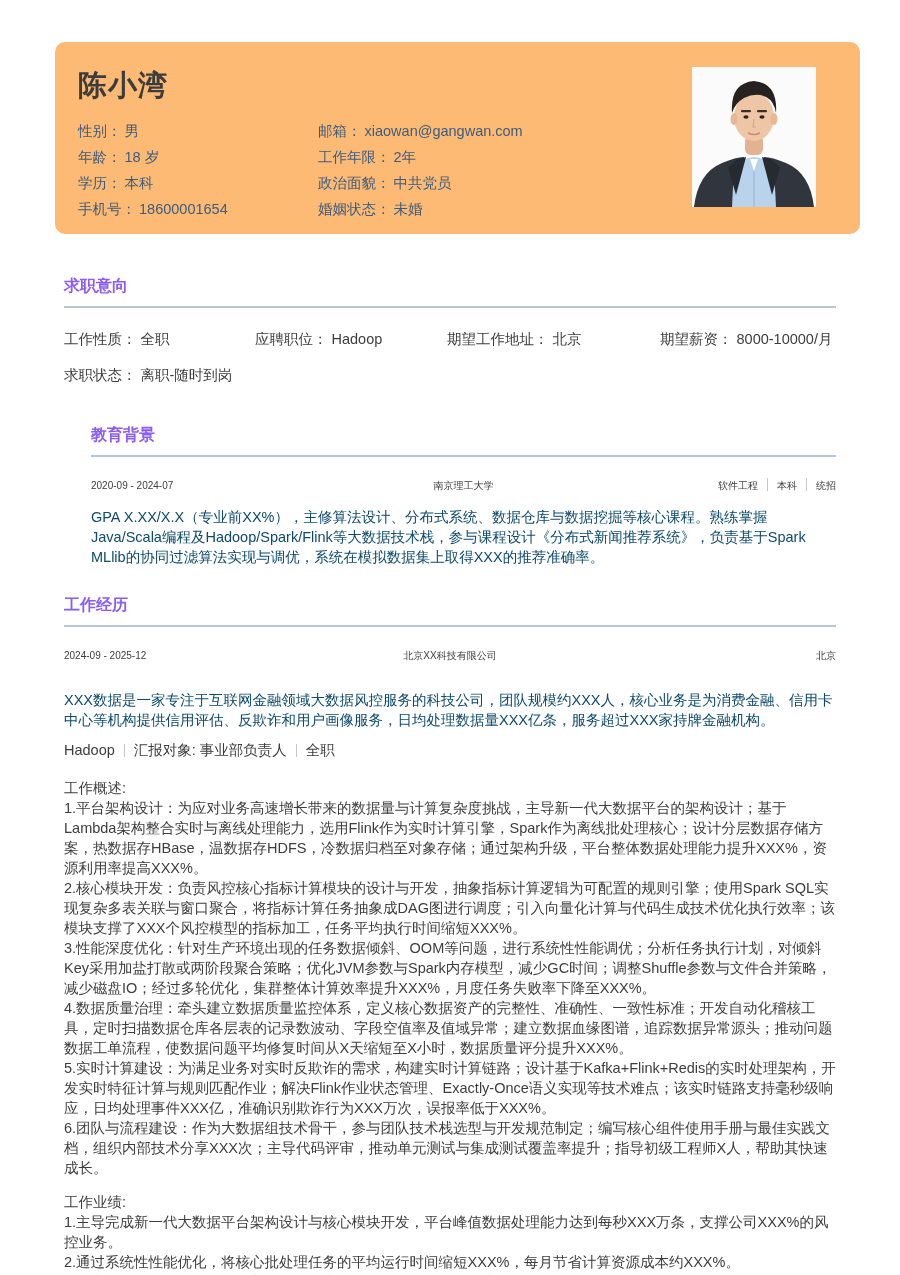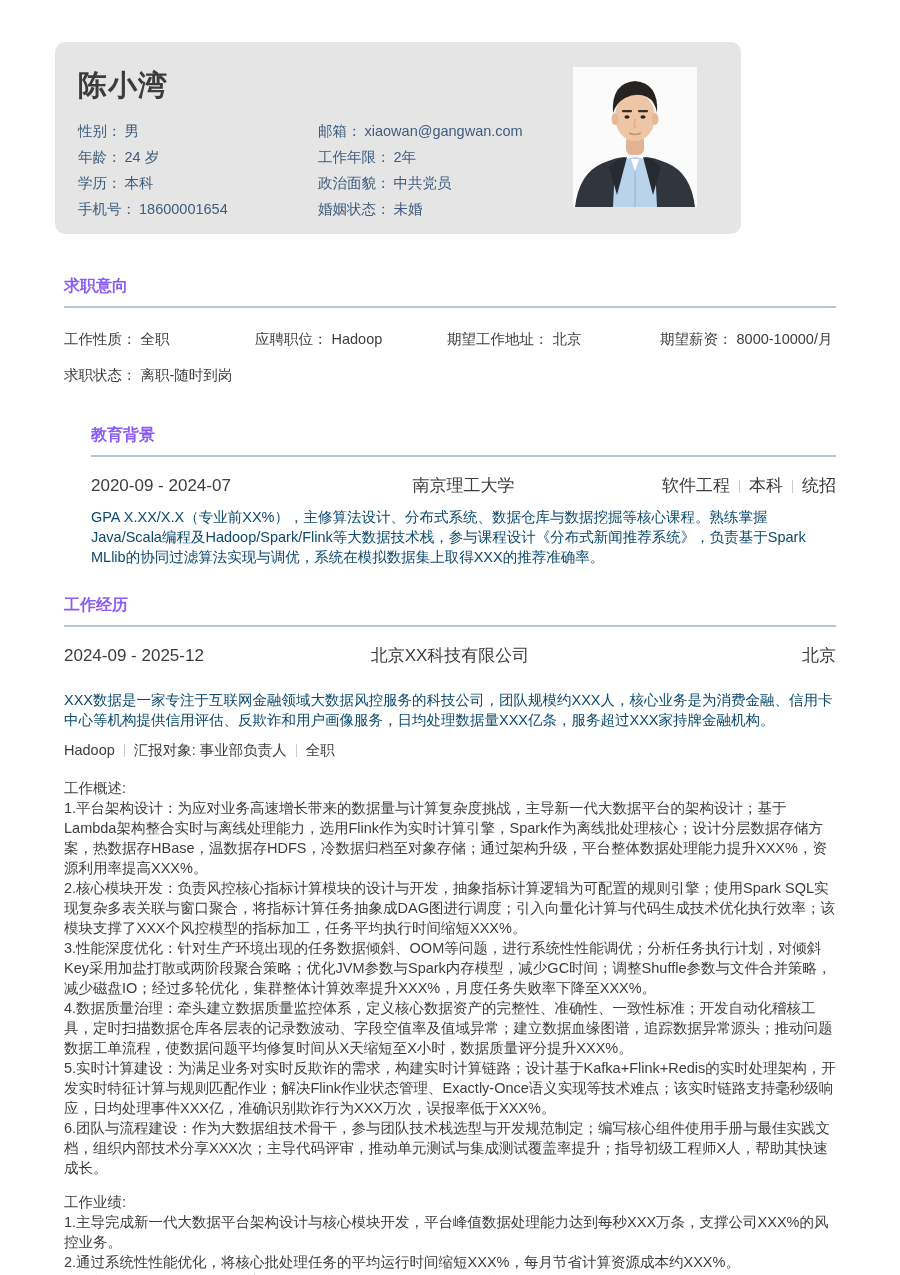--- a/index.html
+++ b/index.html
@@ -1,22 +1,22 @@
 <!DOCTYPE html>
 <html><head>
 <meta charset="utf-8">
 <style>
   * { margin:0; padding:0; box-sizing:border-box; }
   html,body { width:900px; height:1275px; background:#ffffff; overflow:hidden;
     font-family:"Liberation Sans","DejaVu Sans",sans-serif; }
   .page { position:relative; width:900px; height:1275px; background:#fff; }
 
   
-  .header-card { position:absolute; left:55px; top:42px; width:686px; height:192px;
-    background:#e5e5e5; border-radius:10px; }
+  .header-card { position:absolute; left:55px; top:42px; width:805px; height:192px;
+    background:#fdba74; border-radius:10px; }
   .name { position:absolute; left:23px; top:24px; font-size:29px; font-weight:bold;
     color:#3C3C3C; letter-spacing:1px; }
   .info-grid { position:absolute; left:23px; top:76px; display:grid;
     grid-template-columns:228px auto; column-gap:12px; }
   .info-col { display:flex; flex-direction:column; }
   .info-row { height:26px; line-height:26px; font-size:14.5px; color:#3E5C7E; white-space:nowrap; }
   .info-row .val { margin-left:3px; }
   .photo { position:absolute; right:44px; top:25px; width:124px; height:140px; overflow:hidden; }
 
   
@@ -25,21 +25,21 @@
   .divider { border-top:2px solid #B5C7D6; margin-top:12px; }
 
   .ji-row { display:grid; grid-template-columns:191px 192px 213px auto;
     margin-top:23px; font-size:14.5px; line-height:16px; white-space:nowrap; }
   .ji-row.second { margin-top:20px; grid-template-columns:auto; }
   .ji-cell .val { margin-left:4px; }
 
   .section-edu { margin-top:44px;margin-left:27px; }
   .section-work { margin-top:30px; }
 
-  .exp-row { display:flex; align-items:center; margin-top:21px; font-size:17px; line-height:16px; }
+  .exp-row { display:flex; align-items:center; margin-top:21px; font-size:10px; line-height:16px; }
   .exp-left { flex:1; text-align:left; white-space:nowrap; }
   .exp-center { flex:0 0 auto; text-align:center; white-space:nowrap; }
   .exp-right { flex:1; text-align:right; white-space:nowrap; }
 
   .body-text { font-size:14.5px; line-height:20px; color:#0c4a6e; margin-top:13px; }
   .intro-text { margin-top:26px; }
 
   .sep { display:inline-block; width:0; height:13px; border-left:1px solid #C9C9C9;
     margin:0 9px; vertical-align:-2px; }
   .meta-row { margin-top:12px; font-size:14.5px; line-height:16px; }
@@ -55,21 +55,21 @@
 
   <div class="header-card">
     <div class="name">陈小湾</div>
 
     <div class="info-grid">
       <div class="info-col">
         <div class="info-row">
           <span class="lbl">性别：</span><span class="val">男</span>
         </div>
         <div class="info-row">
-          <span class="lbl">年龄：</span><span class="val">24 岁</span>
+          <span class="lbl">年龄：</span><span class="val">18 岁</span>
         </div>
         <div class="info-row">
           <span class="lbl">学历：</span><span class="val">本科</span>
         </div>
         <div class="info-row">
           <span class="lbl">手机号：</span><span class="val">18600001654</span>
         </div>
       </div>
       <div class="info-col">
         <div class="info-row">

